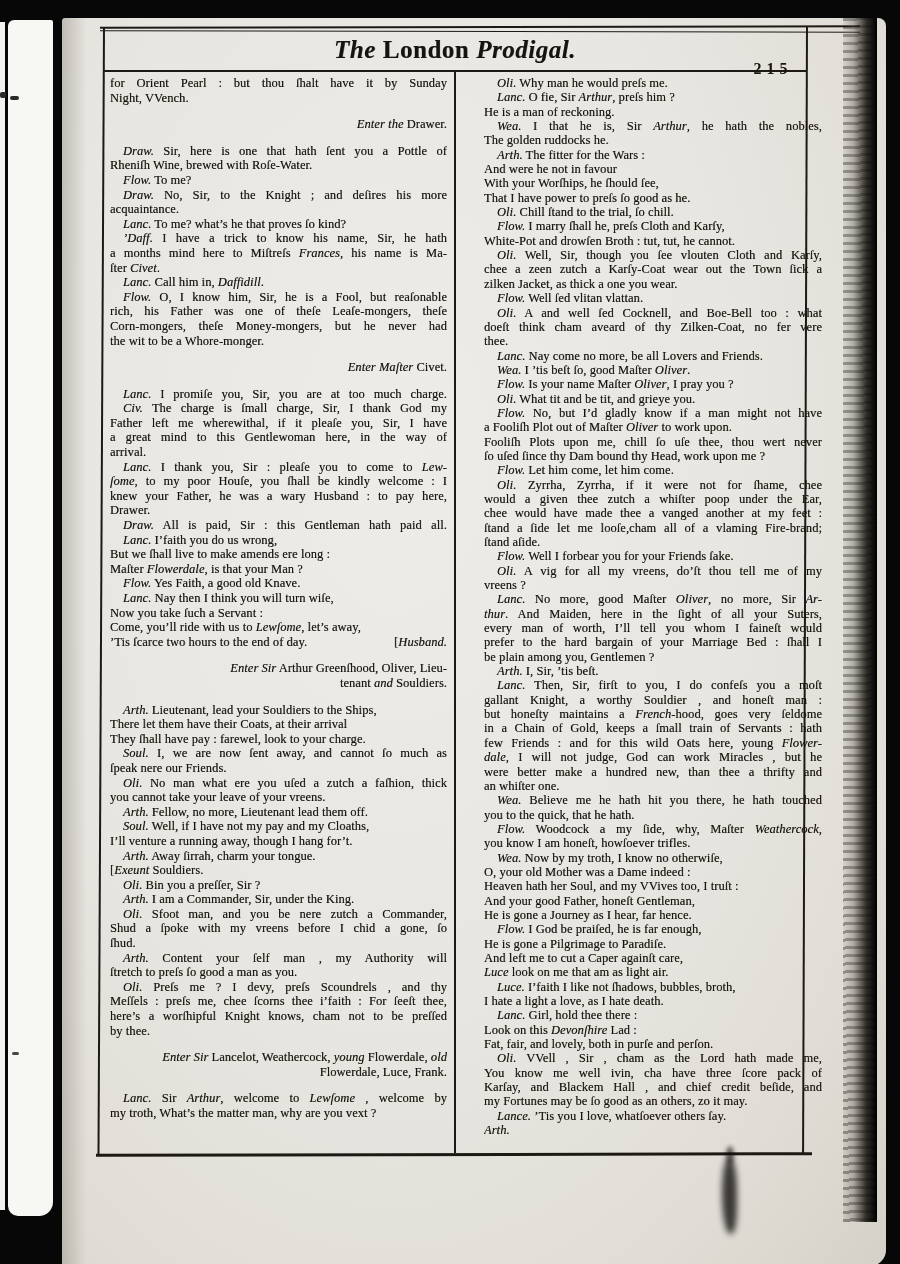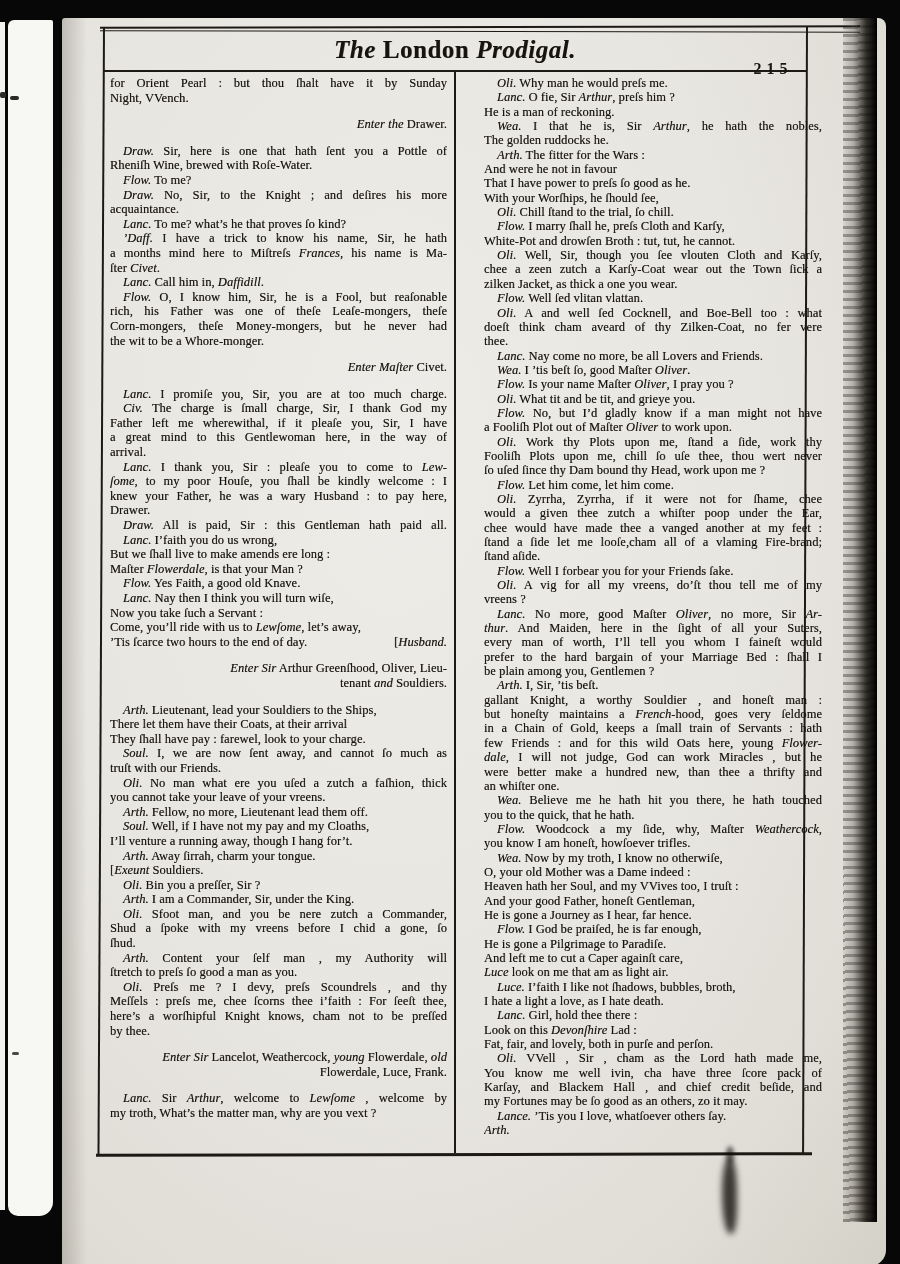--- a/index.html
+++ b/index.html
@@ -139,21 +139,21 @@
         <span>[<i>Husband.</i></span>
       </div>
       <div class="ln b"></div>
       <div class="ln c"><i>Enter Sir</i> Arthur Greenſhood, Oliver, Lieu-</div>
       <div class="ln c">tenant <i>and</i> Souldiers.</div>
       <div class="ln b"></div>
       <div class="ln il"><i>Arth.</i> Lieutenant, lead your Souldiers to the Ships,</div>
       <div class="ln fl">There let them have their Coats, at their arrival</div>
       <div class="ln fl">They ſhall have pay : farewel, look to your charge.</div>
       <div class="ln ij"><i>Soul.</i> I, we are now ſent away, and cannot ſo much as</div>
-      <div class="ln fl">truſt with our Friends.</div>
+      <div class="ln fl">ſpeak nere our Friends.</div>
       <div class="ln ij"><i>Oli.</i> No man what ere you uſed a zutch a faſhion, thick</div>
       <div class="ln fl">you cannot take your leave of your vreens.</div>
       <div class="ln il"><i>Arth.</i> Fellow, no more, Lieutenant lead them off.</div>
       <div class="ln il"><i>Soul.</i> Well, if I have not my pay and my Cloaths,</div>
       <div class="ln fl">I’ll venture a running away, though I hang for’t.</div>
       <div class="ln il"><i>Arth.</i> Away ſirrah, charm your tongue.</div>
       <div class="ln r">[<i>Exeunt</i> Souldiers.</div>
       <div class="ln il"><i>Oli.</i> Bin you a preſſer, Sir ?</div>
       <div class="ln il"><i>Arth.</i> I am a Commander, Sir, under the King.</div>
       <div class="ln ij"><i>Oli.</i> Sfoot man, and you be nere zutch a Commander,</div>
@@ -173,56 +173,56 @@
       <div class="ln fl">my troth, What’s the matter man, why are you vext ?</div>
     </div>
   <div class="col col-right" id="col-right">
       <div class="ln il"><i>Oli.</i> Why man he would preſs me.</div>
       <div class="ln il"><i>Lanc.</i> O fie, Sir <i>Arthur</i>, preſs him ?</div>
       <div class="ln fl">He is a man of reckoning.</div>
       <div class="ln ij"><i>Wea.</i> I that he is, Sir <i>Arthur</i>, he hath the nobles,</div>
       <div class="ln fl">The golden ruddocks he.</div>
       <div class="ln il"><i>Arth.</i> The fitter for the Wars :</div>
       <div class="ln fl">And were he not in favour</div>
+      <div class="ln fl">With your Worſhips, he ſhould ſee,</div>
       <div class="ln fl">That I have power to preſs ſo good as he.</div>
-      <div class="ln fl">With your Worſhips, he ſhould ſee,</div>
       <div class="ln il"><i>Oli.</i> Chill ſtand to the trial, ſo chill.</div>
       <div class="ln il"><i>Flow.</i> I marry ſhall he, preſs Cloth and Karſy,</div>
       <div class="ln fl">White-Pot and drowſen Broth : tut, tut, he cannot.</div>
       <div class="ln ij"><i>Oli.</i> Well, Sir, though you ſee vlouten Cloth and Karſy,</div>
       <div class="ln fj">chee a zeen zutch a Karſy-Coat wear out the Town ſick a</div>
       <div class="ln fl">zilken Jacket, as thick a one you wear.</div>
       <div class="ln il"><i>Flow.</i> Well ſed vlitan vlattan.</div>
       <div class="ln ij"><i>Oli.</i> A and well ſed Cocknell, and Boe-Bell too : what</div>
       <div class="ln fj">doeſt think cham aveard of thy Zilken-Coat, no fer vere</div>
       <div class="ln fl">thee.</div>
       <div class="ln il"><i>Lanc.</i> Nay come no more, be all Lovers and Friends.</div>
       <div class="ln il"><i>Wea.</i> I ’tis beſt ſo, good Maſter <i>Oliver</i>.</div>
       <div class="ln il"><i>Flow.</i> Is your name Maſter <i>Oliver</i>, I pray you ?</div>
       <div class="ln il"><i>Oli.</i> What tit and be tit, and grieye you.</div>
       <div class="ln ij"><i>Flow.</i> No, but I’d gladly know if a man might not have</div>
       <div class="ln fl">a Fooliſh Plot out of Maſter <i>Oliver</i> to work upon.</div>
-      <div class="ln ij"><i>Oli.</i> Work thy Plots upon me, ſtand a ſide, work thy</div>
       <div class="ln fj">Fooliſh Plots upon me, chill ſo uſe thee, thou wert never</div>
       <div class="ln fl">ſo uſed ſince thy Dam bound thy Head, work upon me ?</div>
       <div class="ln il"><i>Flow.</i> Let him come, let him come.</div>
       <div class="ln ij"><i>Oli.</i> Zyrrha, Zyrrha, if it were not for ſhame, chee</div>
       <div class="ln fj">would a given thee zutch a whiſter poop under the Ear,</div>
       <div class="ln fj">chee would have made thee a vanged another at my feet :</div>
       <div class="ln fj">ſtand a ſide let me looſe,cham all of a vlaming Fire-brand;</div>
       <div class="ln fl">ſtand aſide.</div>
       <div class="ln il"><i>Flow.</i> Well I forbear you for your Friends ſake.</div>
       <div class="ln ij"><i>Oli.</i> A vig for all my vreens, do’ſt thou tell me of my</div>
       <div class="ln fl">vreens ?</div>
       <div class="ln ij"><i>Lanc.</i> No more, good Maſter <i>Oliver</i>, no more, Sir <i>Ar-</i></div>
       <div class="ln fj"><i>thur</i>. And Maiden, here in the ſight of all your Suters,</div>
       <div class="ln fj">every man of worth, I’ll tell you whom I faineſt would</div>
       <div class="ln fj">prefer to the hard bargain of your Marriage Bed : ſhall I</div>
       <div class="ln fl">be plain among you, Gentlemen ?</div>
       <div class="ln il"><i>Arth.</i> I, Sir, ’tis beſt.</div>
+      <div class="ln ij"><i>Lanc.</i> Then, Sir, firſt to you, I do confeſs you a moſt</div>
       <div class="ln fj">gallant Knight, a worthy Souldier , and honeſt man :</div>
       <div class="ln fj">but honeſty maintains a <i>French</i>-hood, goes very ſeldome</div>
       <div class="ln fj">in a Chain of Gold, keeps a ſmall train of Servants : hath</div>
       <div class="ln fj">few Friends : and for this wild Oats here, young <i>Flower-</i></div>
       <div class="ln fj"><i>dale</i>, I will not judge, God can work Miracles , but he</div>
       <div class="ln fj">were better make a hundred new, than thee a thrifty and</div>
       <div class="ln fl">an whiſter one.</div>
       <div class="ln ij"><i>Wea.</i> Believe me he hath hit you there, he hath touched</div>
       <div class="ln fl">you to the quick, that he hath.</div>
       <div class="ln ij"><i>Flow.</i> Woodcock a my ſide, why, Maſter <i>Weathercock</i>,</div>

